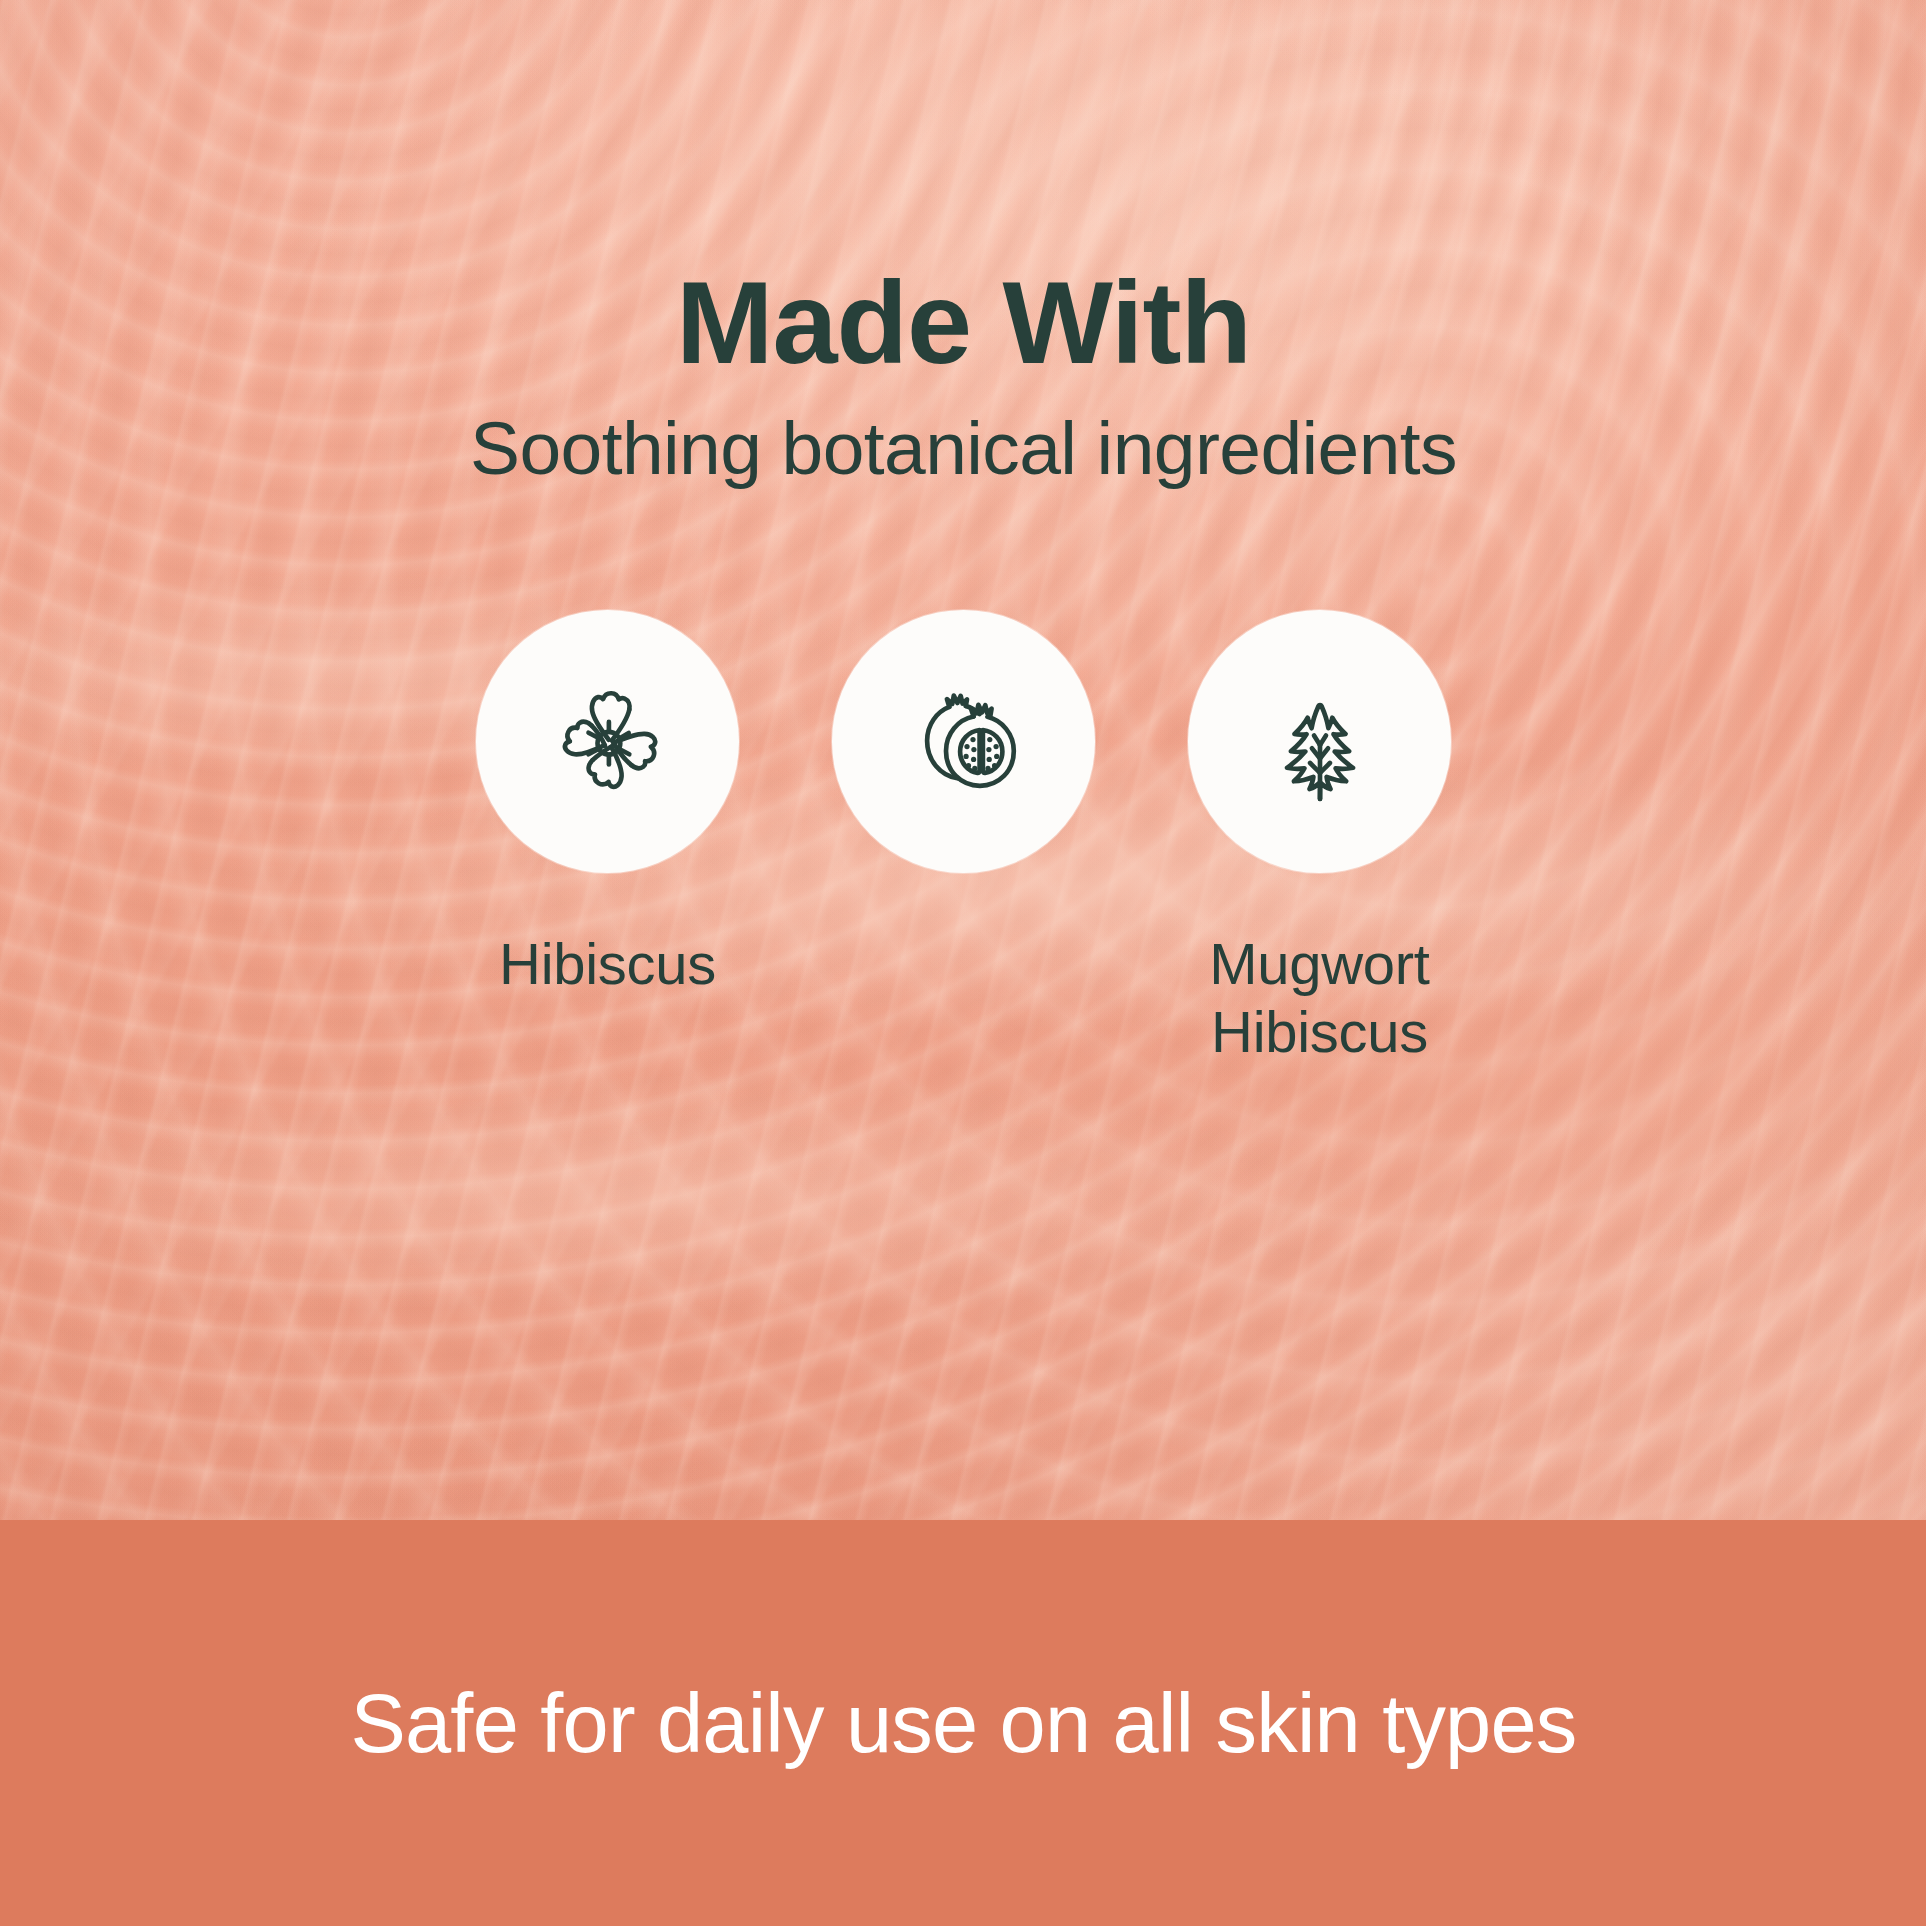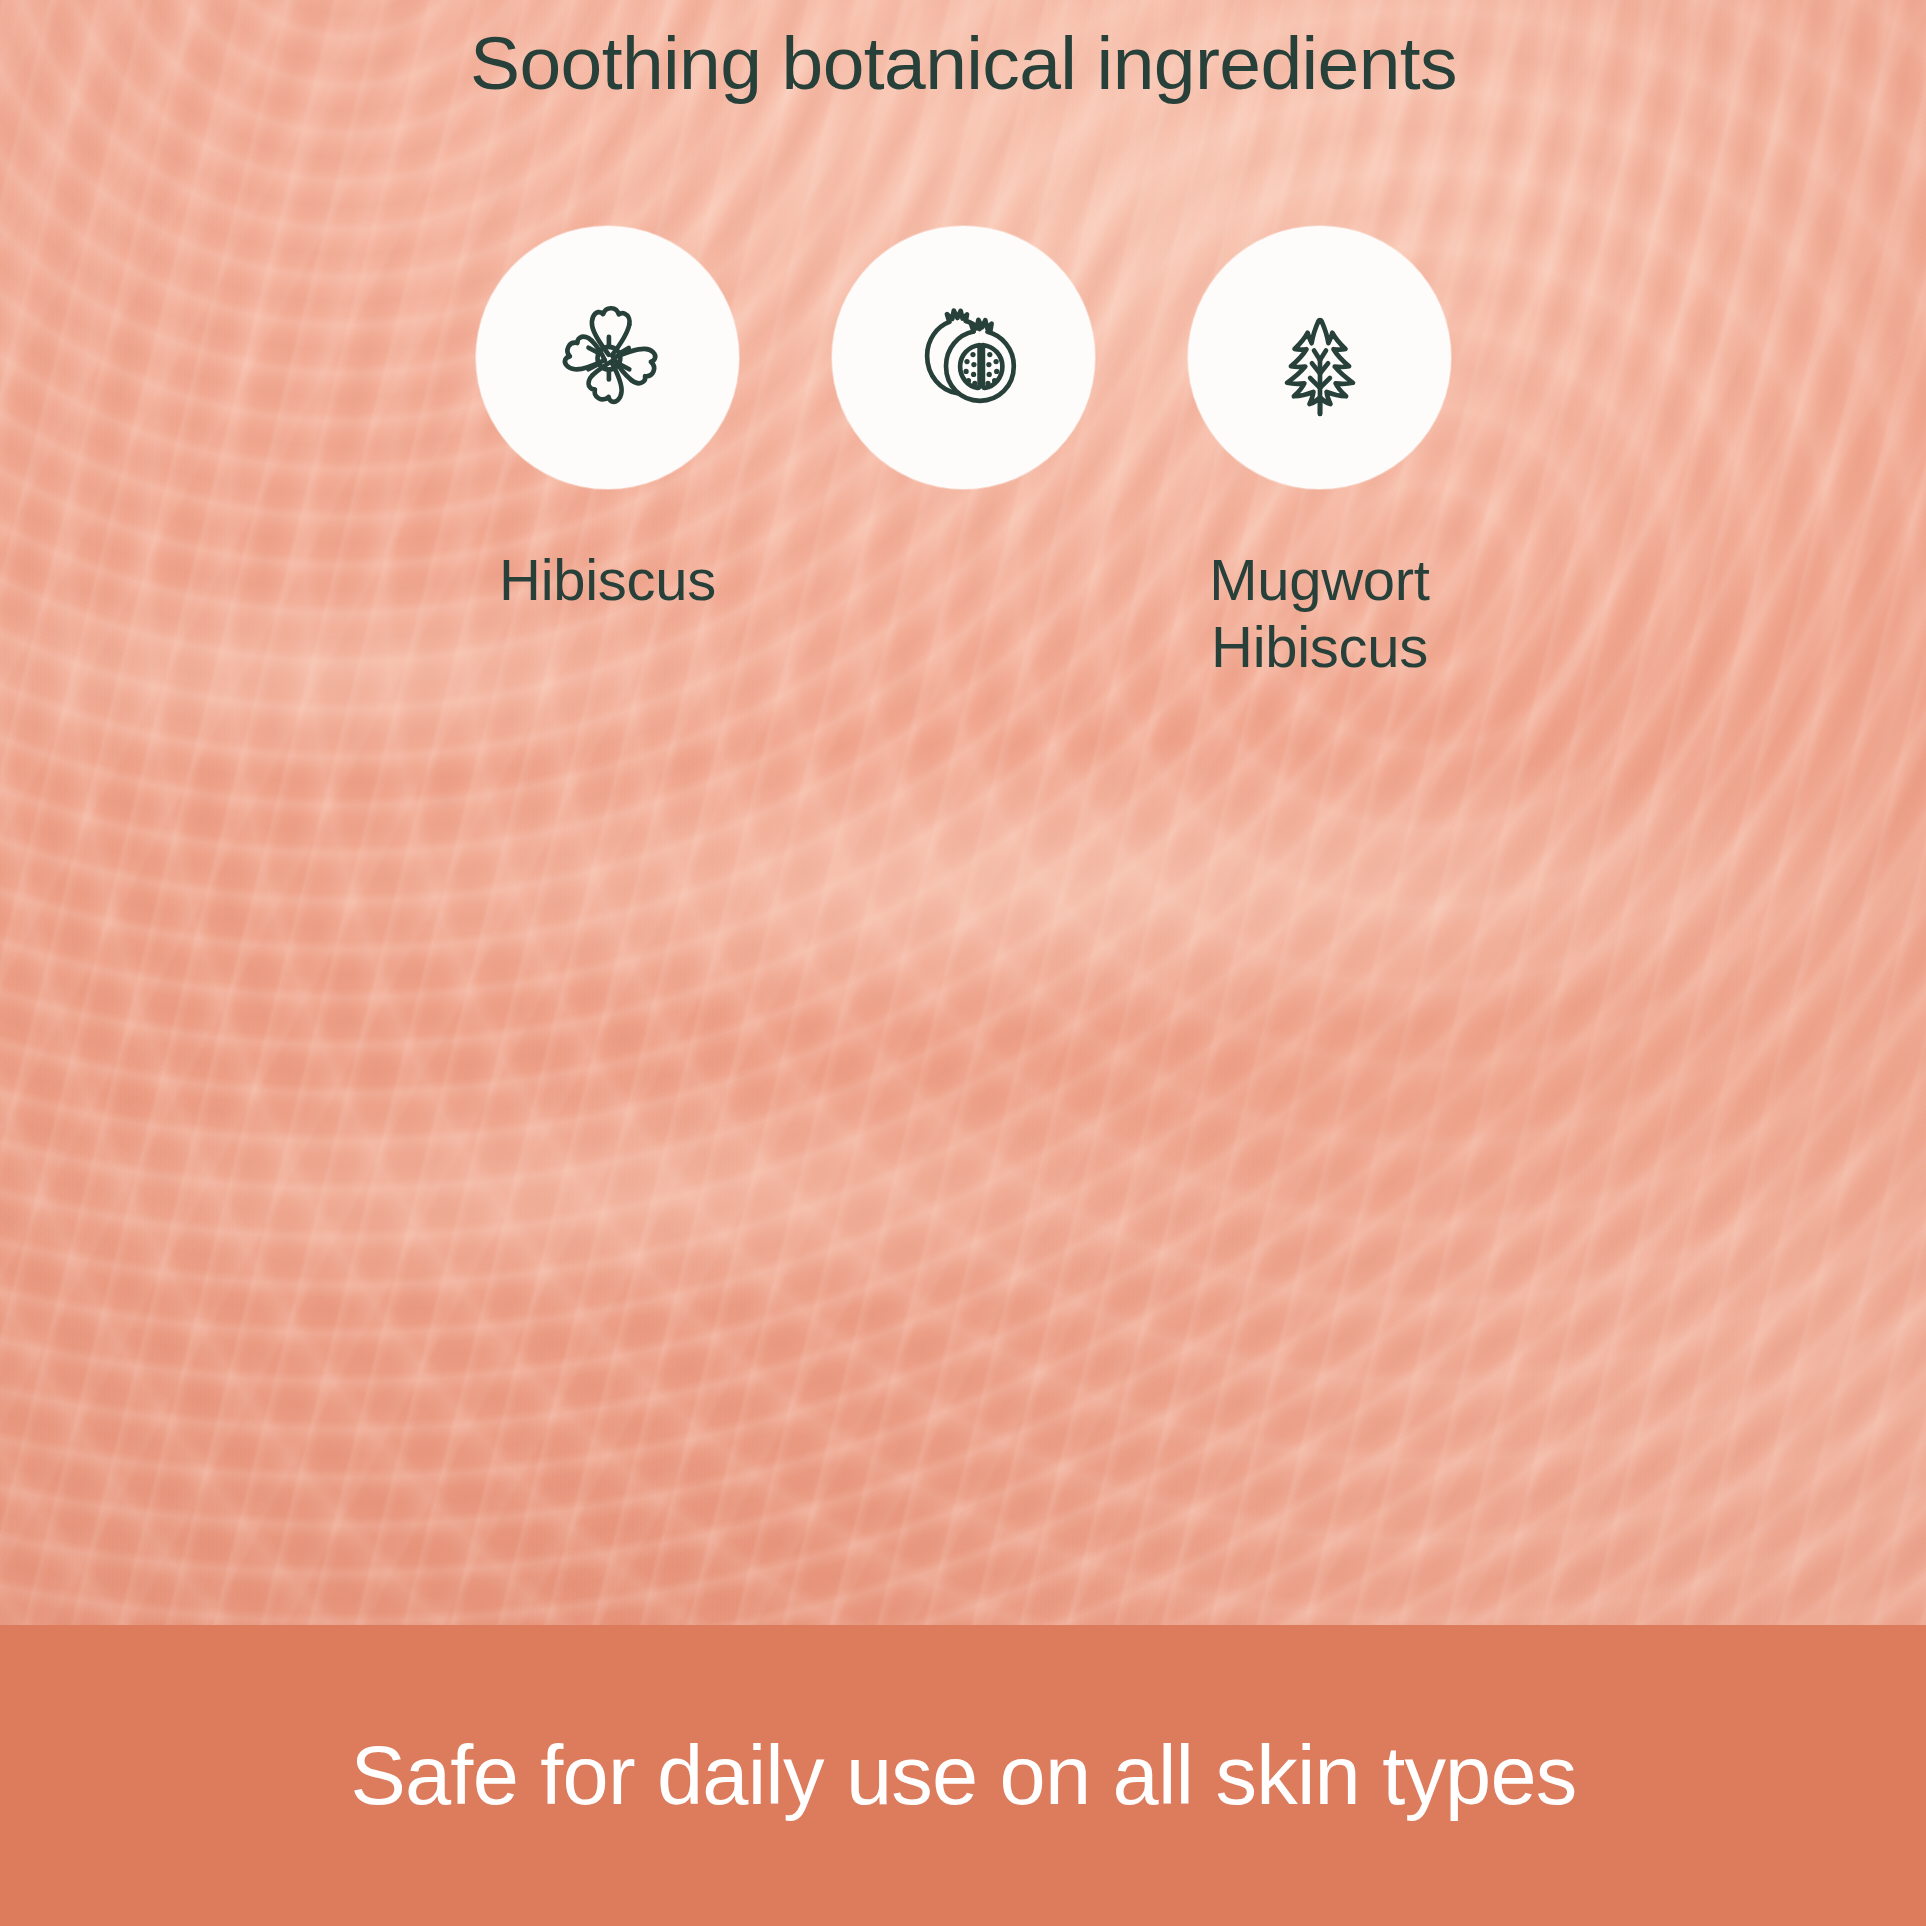--- a/index.html
+++ b/index.html
@@ -139,21 +139,21 @@
     text-align:center;
     line-height:1.16;
     letter-spacing:-0.3px;
     white-space:pre-line;
   }
 
   
   #banner {
     position:absolute;
     left:0; right:0; bottom:0;
-    height:302px;
+    height:407px;
     background:#dd7b5d;
     display:flex; align-items:center; justify-content:center;
   }
   .banner-text {
     font-size:83px;
     font-weight:300;
     color:#ffffff;
     letter-spacing:-0.8px;
     text-align:center;
   }
@@ -166,20 +166,21 @@
   <div class="water w-base"></div>
   <div class="water w-rings1"></div>
   <div class="water w-rings2"></div>
   <div class="water w-streaks"></div>
   <div class="water w-streaks2"></div>
   <div class="water w-swirl"></div>
   <div class="water w-vig"></div>
 
   <div id="content">
 
+    <div class="headline">Made With</div>
 
     <div class="subhead">Soothing botanical ingredients</div>
 
     <div class="ingredients">
 
       <div class="ing">
         <div class="bubble">
           <svg viewBox="0 0 100 100" fill="none" stroke="#27403a" stroke-width="3.1" stroke-linecap="round" stroke-linejoin="round">
 
             <path d="M50.5 48.5 C45.5 42 40.5 35 39.5 29.5 C38.6 24.6 40.6 20.6 43.4 20.1

